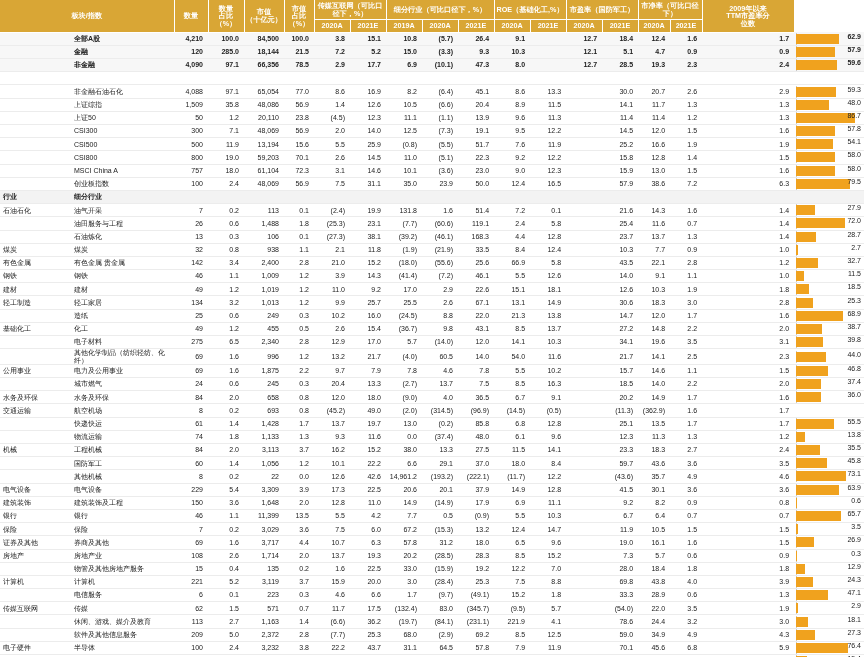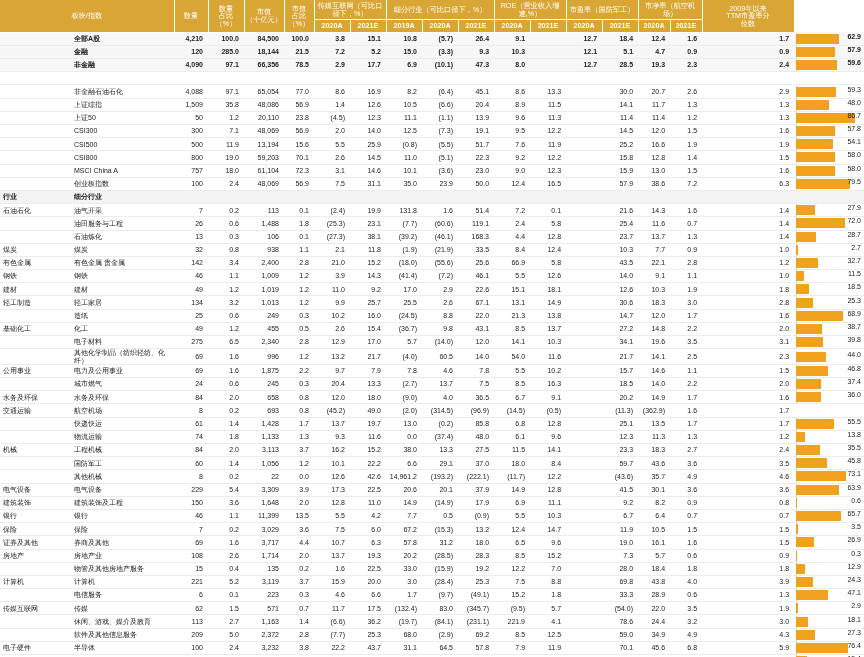--- a/index.html
+++ b/index.html
@@ -1,20 +1,20 @@
 <!DOCTYPE html>
 <html><head>
 <meta charset="utf-8">
 <style>
   html,body{margin:0;padding:0;background:#ffffff;}
   body{font-family:"Liberation Sans","DejaVu Sans",sans-serif;-webkit-font-smoothing:antialiased;}
   #sheet{width:864px;height:657px;position:relative;overflow:hidden;background:#fff;}
   table{border-collapse:collapse;width:864px;table-layout:fixed;}
   th,td{font-size:7px;line-height:1.05;padding:0;margin:0;vertical-align:middle;}
-  thead th{background:#d9a635;color:#ffffff;font-weight:normal;text-align:center;border-right:1px solid #ffffff;border-bottom:1px solid #ffffff;padding:2px 1px;font-size:7.2px;}
+  thead th{background:#d9a635;color:#ffffff;font-weight:bold;text-align:center;border-right:1px solid #ffffff;border-bottom:1px solid #ffffff;padding:2px 1px;font-size:7.2px;}
   thead th.sub{font-weight:bold;}
   tbody td{border-bottom:1px solid #ececec;height:12.2px;}
   td.sec{padding-left:3px;text-align:left;color:#222;}
   td.name{padding-left:6px;text-align:left;color:#222;}
   td.num{text-align:right;padding-right:5px;color:#222;}
   .neg{color:#c00000;}
   .grp{background:#f3f3f3;font-weight:bold;}
   .barcell{position:relative;padding:0;}
   .bar{position:absolute;top:1px;bottom:1px;background:#f0a21e;}
   .barval{position:relative;z-index:2;display:block;text-align:right;padding-right:3px;color:#222;font-size:7px;}
@@ -54,23 +54,23 @@
         <th rowspan="2" style="white-space:pre-line">数量</th>
         <th rowspan="2" style="white-space:pre-line">数量
 占比（%）</th>
         <th rowspan="2" style="white-space:pre-line">市值
 （十亿元）</th>
         <th rowspan="2" style="white-space:pre-line">市值
 占比
 （%）</th>
         <th colspan="2">传媒互联网（可比口径下，%）</th>
         <th colspan="3">细分行业（可比口径下，%）</th>
-        <th colspan="2">ROE（营业收入增速,%）</th>
+        <th colspan="2">ROE（基础化工,%）</th>
         <th colspan="2">市盈率（国防军工）</th>
-        <th colspan="2">市净率（航空机场）</th>
+        <th colspan="2">市净率（可比口径下）</th>
         <th rowspan="2" style="white-space:pre-line">2009年以来
 TTM市盈率分
 位数</th>
       </tr>
       <tr>
         <th class="sub">2020A</th>
         <th class="sub">2021E</th>
         <th class="sub">2019A</th>
         <th class="sub">2020A</th>
         <th class="sub">2021E</th>

